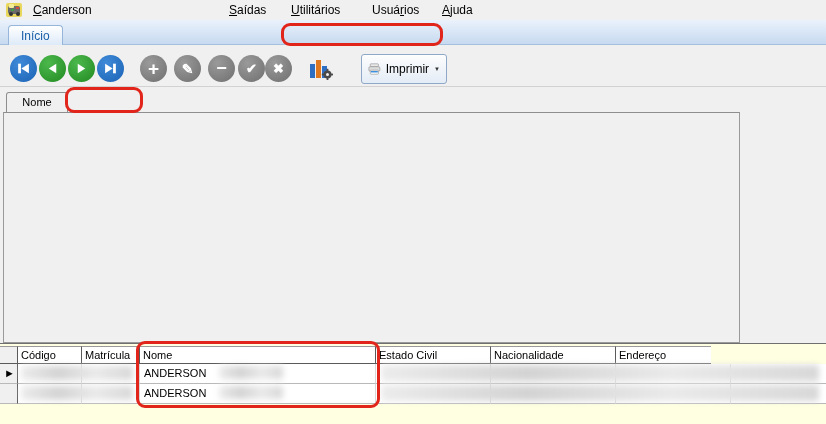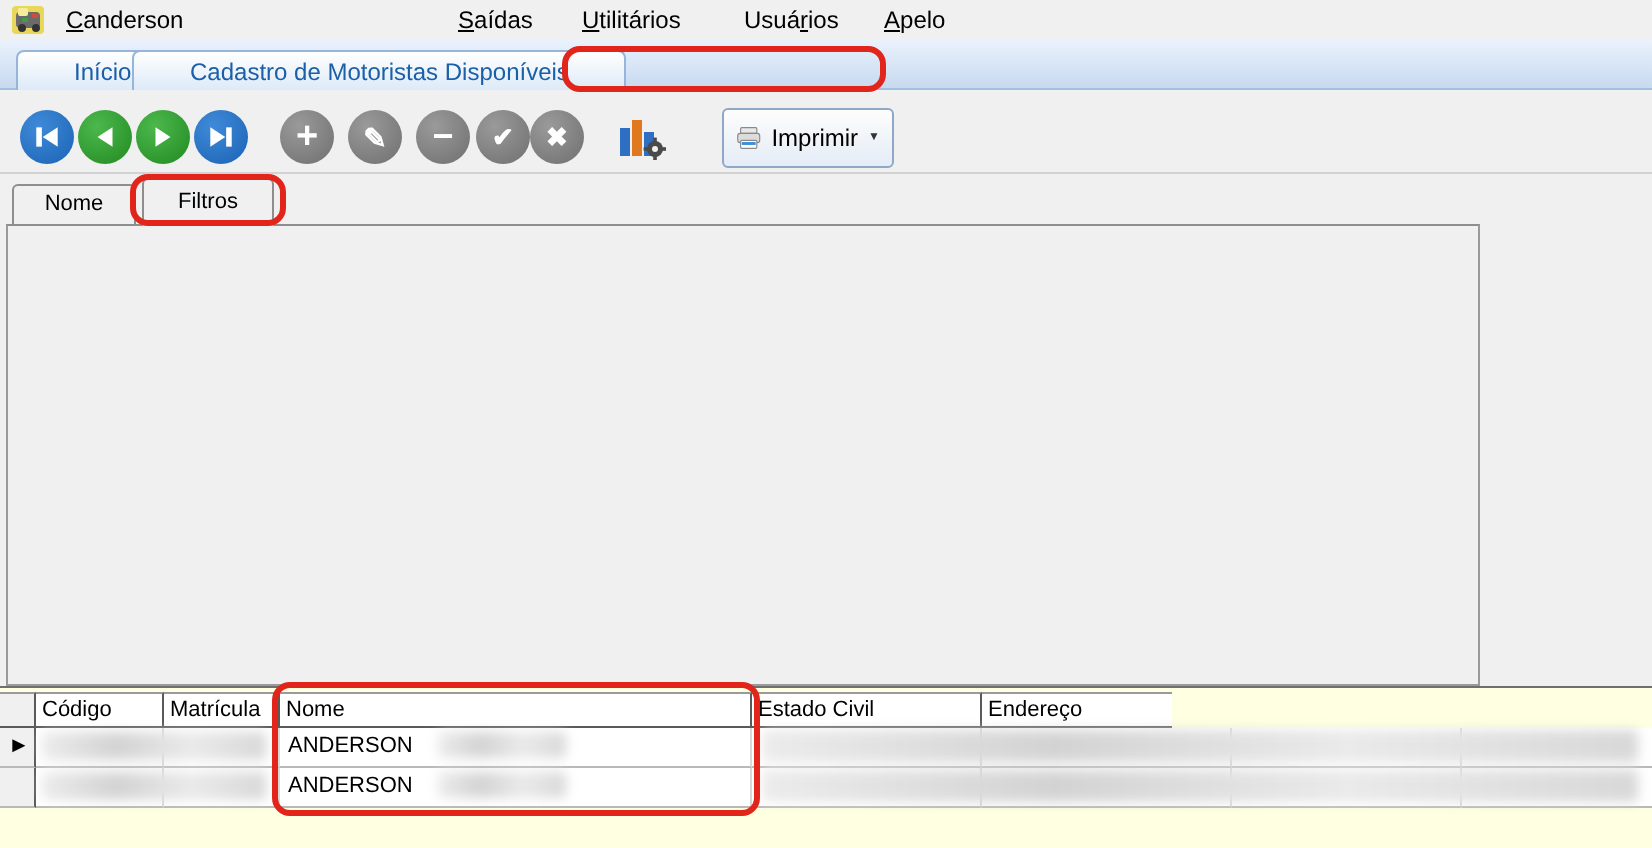--- a/index.html
+++ b/index.html
@@ -12,21 +12,21 @@
              display:flex; align-items:center; }
   .appicon { position:absolute; left:6px; top:2px; width:17px; height:16px; }
   .menuitem { position:absolute; top:2px; font-size:12px; color:#000; padding:1px 4px; cursor:default; }
   .menuitem .u { text-decoration:underline; }
 
   
   .tabstrip { position:absolute; left:0; top:20px; width:826px; height:25px;
               background:linear-gradient(#eaf2fc,#c7daf0); border-bottom:1px solid #a3c0df; }
   .mtab { position:absolute; top:5px; height:20px; background:linear-gradient(#ffffff,#ddeaf8);
           border:1px solid #96b5d8; border-bottom:none; border-radius:4px 4px 0 0;
-          color:#1a5fa8; font-size:12px; display:flex; align-items:center; padding:0 28px; gap:7px; }
+          color:#1a5fa8; font-size:12px; display:flex; align-items:center; padding:0 12px; gap:7px; }
   .tabclose { width:15px; height:14px; border:1px solid #a9a9a9; border-radius:3px; background:#e9e9e9;
               color:#7e7e7e; font-size:10px; line-height:12px; text-align:center; font-weight:bold; }
 
   
   .toolbar { position:absolute; left:0; top:45px; width:826px; height:42px; background:#f0f0f0;
              border-bottom:1px solid #d2d2d2; }
   .cbtn { position:absolute; top:10px; width:27px; height:27px; border-radius:50%;
           display:flex; align-items:center; justify-content:center; color:#fff; }
   .cbtn svg { width:15px; height:15px; }
   .blue  { background:radial-gradient(circle at 35% 30%, #3f8ad8, #1b63b5); }
@@ -95,29 +95,26 @@
       <rect x="3" y="2" width="5" height="4" rx="1" fill="#f4ee9a"></rect>
       <circle cx="5" cy="12" r="2" fill="#333"></circle>
         <circle cx="12" cy="12" r="2" fill="#333"></circle>
       <rect x="10" y="5" width="3" height="2" fill="#d34b3a"></rect>
       <rect x="5" y="7" width="3" height="2" fill="#3f9e46"></rect>
     </svg>
     <div class="menuitem" style="left:29px"><span></span><span class="u">C</span><span>anderson</span></div>
     <div class="menuitem" style="left:225px"><span></span><span class="u">S</span><span>aídas</span></div>
     <div class="menuitem" style="left:287px"><span></span><span class="u">U</span><span>tilitários</span></div>
     <div class="menuitem" style="left:368px"><span>Usuá</span><span class="u">r</span><span>ios</span></div>
-    <div class="menuitem" style="left:438px"><span></span><span class="u">A</span><span>pelo</span></div>
+    <div class="menuitem" style="left:438px"><span></span><span class="u">A</span><span>juda</span></div>
   </div>
 
   <div class="tabstrip">
     <div class="mtab" style="left:8px">
         <span>Início</span>
-      </div>
-    <div class="mtab" style="left:66px">
-        <span>Cadastro de Motoristas Disponíveis</span>
       </div>
   </div>
 
   <div class="toolbar">
     <div class="cbtn blue" style="left:10px">
       <svg viewBox="0 0 14 14">
           <rect x="2" y="2.5" width="2.6" height="9" fill="#fff"></rect>
           <polygon points="12,2.5 12,11.5 5,7" fill="#fff"></polygon>
         </svg>
     </div>
@@ -171,21 +168,20 @@
         <rect x="1.5" y="6" width="19" height="8" rx="2" fill="#dcdcdc" stroke="#8a8a8a"></rect>
         <rect x="4" y="12" width="14" height="7" rx="1" fill="#fff" stroke="#8a8a8a"></rect>
         <rect x="5" y="13.5" width="12" height="2.5" fill="#3b8ede"></rect>
       </svg>
       <span>Imprimir</span>
       <span style="font-size:6px; color:#333">▼</span>
     </div>
   </div>
 
   <div class="subtab inactive" style="left:6px; width:62px">Nome</div>
-  <div class="subtab active" style="left:71px; width:66px">Filtros</div>
 
   <div class="panel"></div>
 
   <div class="label" style="left:30px; top:120px; width:63px">Código</div>
   <input class="txt" style="left: 97px; top: 117px; width: 52px;">
   <div class="label" style="left:145px; top:120px; width:57px">Matrícula</div>
   <input class="txt" style="left: 205px; top: 117px; width: 47px;">
   <div class="label" style="left:240px; top:120px; width:50px">Crachá</div>
   <input class="txt" style="left: 293px; top: 117px; width: 72px;">
   <div class="label" style="left:364px; top:120px; width:41px">Nome</div>
@@ -316,20 +312,21 @@
   <span class="rlabel" style="left:522px; top:315px">Até</span>
   <input class="txt" style="left: 546px; top: 312px; width: 82px;" value="__/__/____">
 
   <div class="grid">
     <div class="ghead">
       <div class="hc gutter" style="width:18px"></div>
       <div class="hc" style="width:64px">Código</div>
       <div class="hc" style="width:58px">Matrícula</div>
       <div class="hc" style="width:236px">Nome</div>
       <div class="hc" style="width:115px">Estado Civil</div>
+      <div class="hc" style="width:125px">Nacionalidade</div>
       <div class="hc" style="width:95px; border-right:none">Endereço</div>
     </div>
     <div class="grow" style="top:20px">
       <div class="gc gutter" style="width:18px">►</div>
       <div class="gc" style="width:64px"></div>
       <div class="gc" style="width:58px"></div>
       <div class="gc" style="width:236px">ANDERSON</div>
       <div class="gc" style="width:115px"></div>
       <div class="gc" style="width:125px"></div>
       <div class="gc" style="width:115px"></div>

